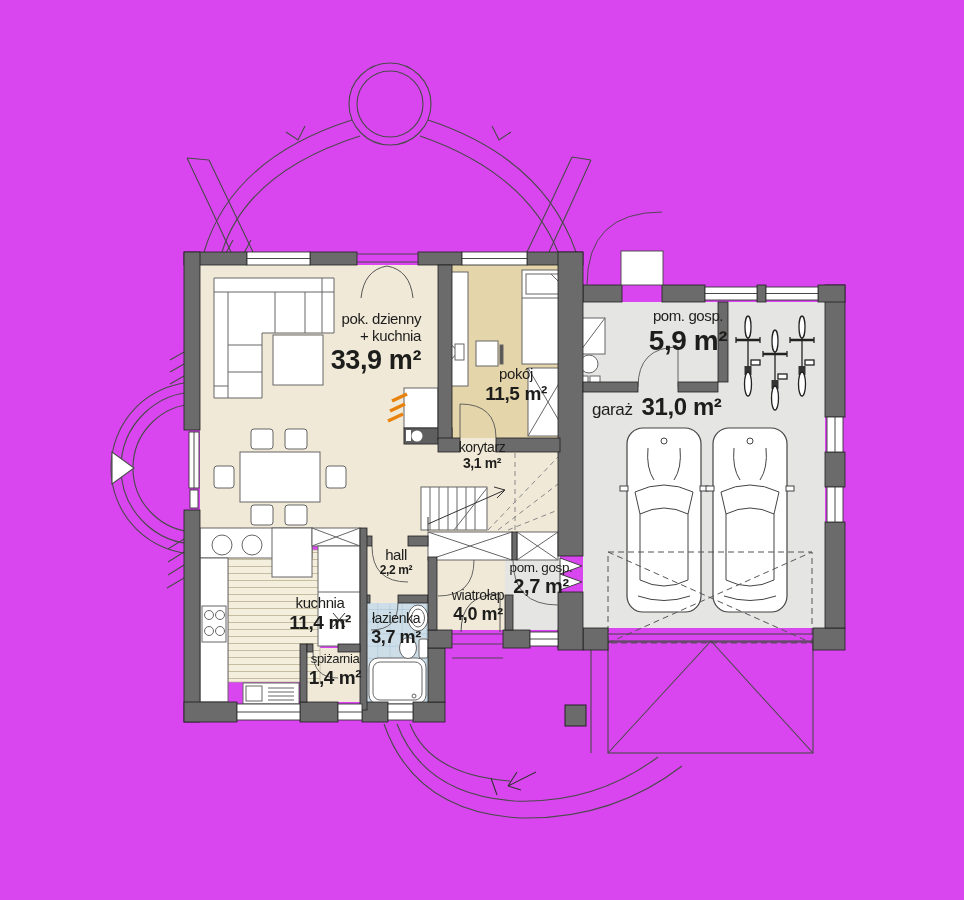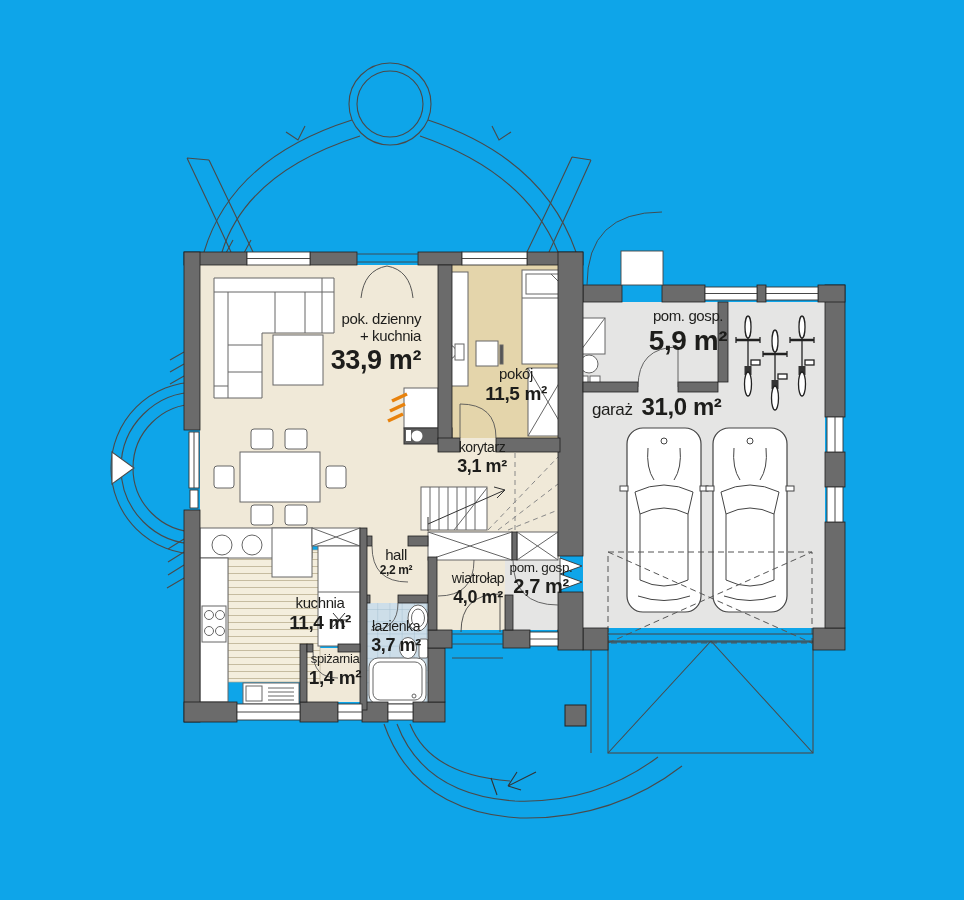--- a/index.html
+++ b/index.html
@@ -1,16 +1,16 @@
 <!DOCTYPE html>
 <html><head>
 <meta charset="utf-8">
 <style>
   html,body{margin:0;padding:0;background:#ffffff;}
-  .stage{position:relative;width:964px;height:900px;background:#0ea5e9;overflow:hidden;
+  .stage{position:relative;width:964px;height:900px;background:#d946ef;overflow:hidden;
          font-family:"Liberation Sans", sans-serif;color:#1d1d1b;}
   .stage svg{position:absolute;left:0;top:0;}
   .room-label{position:absolute;line-height:1.12;letter-spacing:-0.4px;pointer-events:none;}
   .room-label .rname{display:block;font-weight:400;}
   .room-label .rarea{display:block;font-weight:700;}
   .lbl-center{text-align:center;}
   .lbl-right{text-align:right;}
   .garaz-row{display:flex;align-items:baseline;gap:9px;}
   .garaz-row .rname{font-size:17px;}
   .garaz-row .rarea{font-size:24px;}
@@ -301,44 +301,44 @@
   <span class="rarea" style="font-size:27px;">33,9 m²</span>
 </div>
 
 <div class="room-label lbl-center" style="left:452px;top:366px;width:128px;font-size:15px;">
   <span class="rname">pokój</span>
   <span class="rarea" style="font-size:19px;">11,5 m²</span>
 </div>
 
 <div class="room-label lbl-center" style="left:428px;top:440px;width:108px;font-size:14px;">
   <span class="rname">korytarz</span>
-  <span class="rarea" style="font-size:18px;">3,1 m²</span>
+  <span class="rarea" style="font-size:14px;">3,1 m²</span>
 </div>
 
 <div class="room-label lbl-center" style="left:357px;top:547px;width:78px;font-size:15px;">
   <span class="rname">hall</span>
   <span class="rarea" style="font-size:12px;">2,2 m²</span>
 </div>
 
-<div class="room-label lbl-center" style="left:355px;top:611px;width:82px;font-size:14px;margin-top:8px;">
+<div class="room-label lbl-center" style="left:355px;top:611px;width:82px;font-size:14px;">
   <span class="rname">łazienka</span>
   <span class="rarea" style="font-size:18px;">3,7 m²</span>
 </div>
 
 <div class="room-label lbl-center" style="left:226px;top:595px;width:92px;font-size:15px;margin-left:48px;">
   <span class="rname">kuchnia</span>
   <span class="rarea" style="font-size:19px;">11,4 m²</span>
 </div>
 
 <div class="room-label lbl-center" style="left:296px;top:652px;width:78px;font-size:13px;">
   <span class="rname">spiżarnia</span>
   <span class="rarea" style="font-size:19px;">1,4 m²</span>
 </div>
 
-<div class="room-label lbl-center" style="left:436px;top:571px;width:84px;font-size:14px;">
+<div class="room-label lbl-center" style="left:436px;top:588px;width:84px;font-size:14px;">
   <span class="rname">wiatrołap</span>
   <span class="rarea" style="font-size:18px;">4,0 m²</span>
 </div>
 
 <div class="room-label lbl-center" style="left:502px;top:560px;width:78px;font-size:13.5px;">
   <span class="rname">pom. gosp.</span>
   <span class="rarea" style="font-size:20px;">2,7 m²</span>
 </div>
 
 <div class="room-label lbl-center" style="left:642px;top:308px;width:92px;font-size:15px;">

